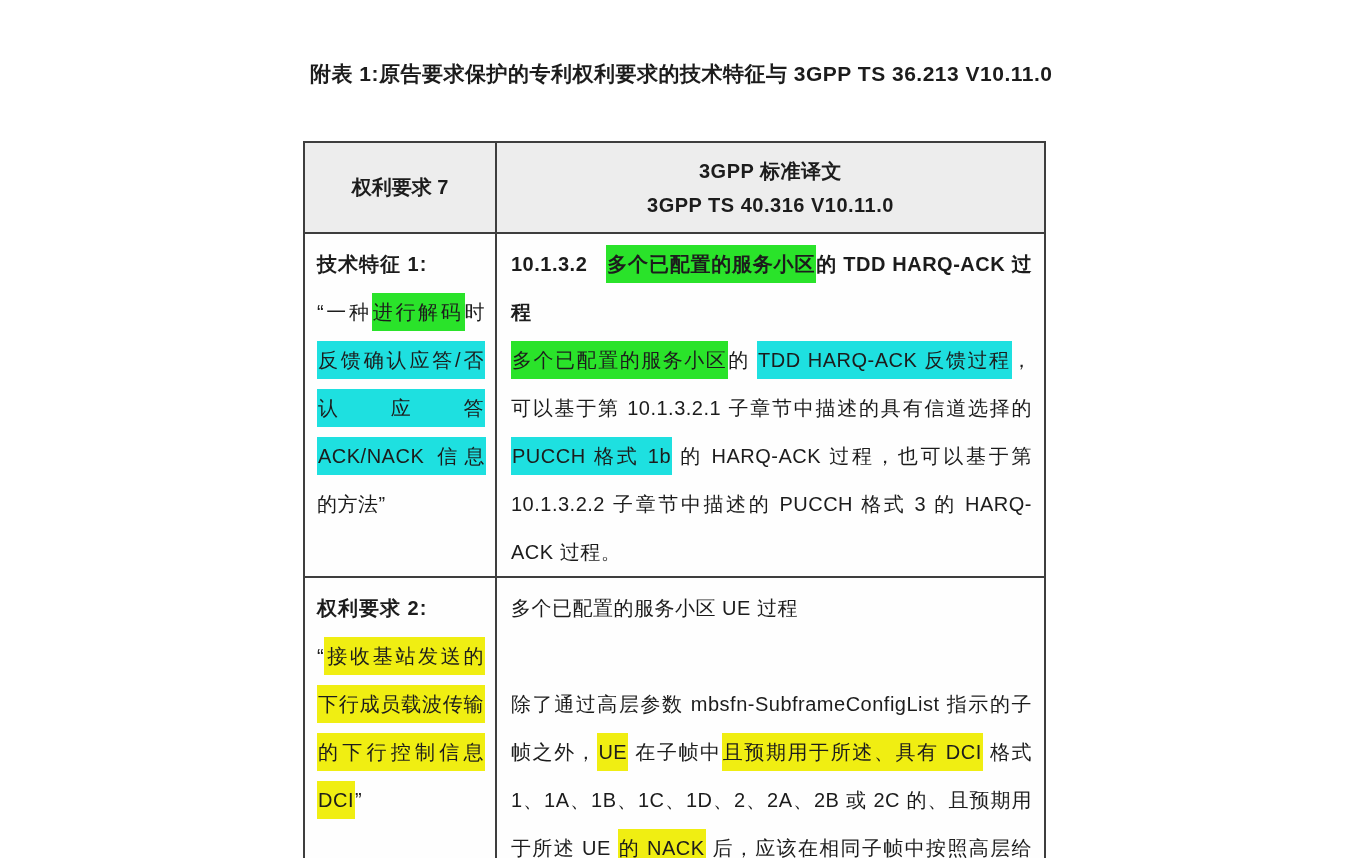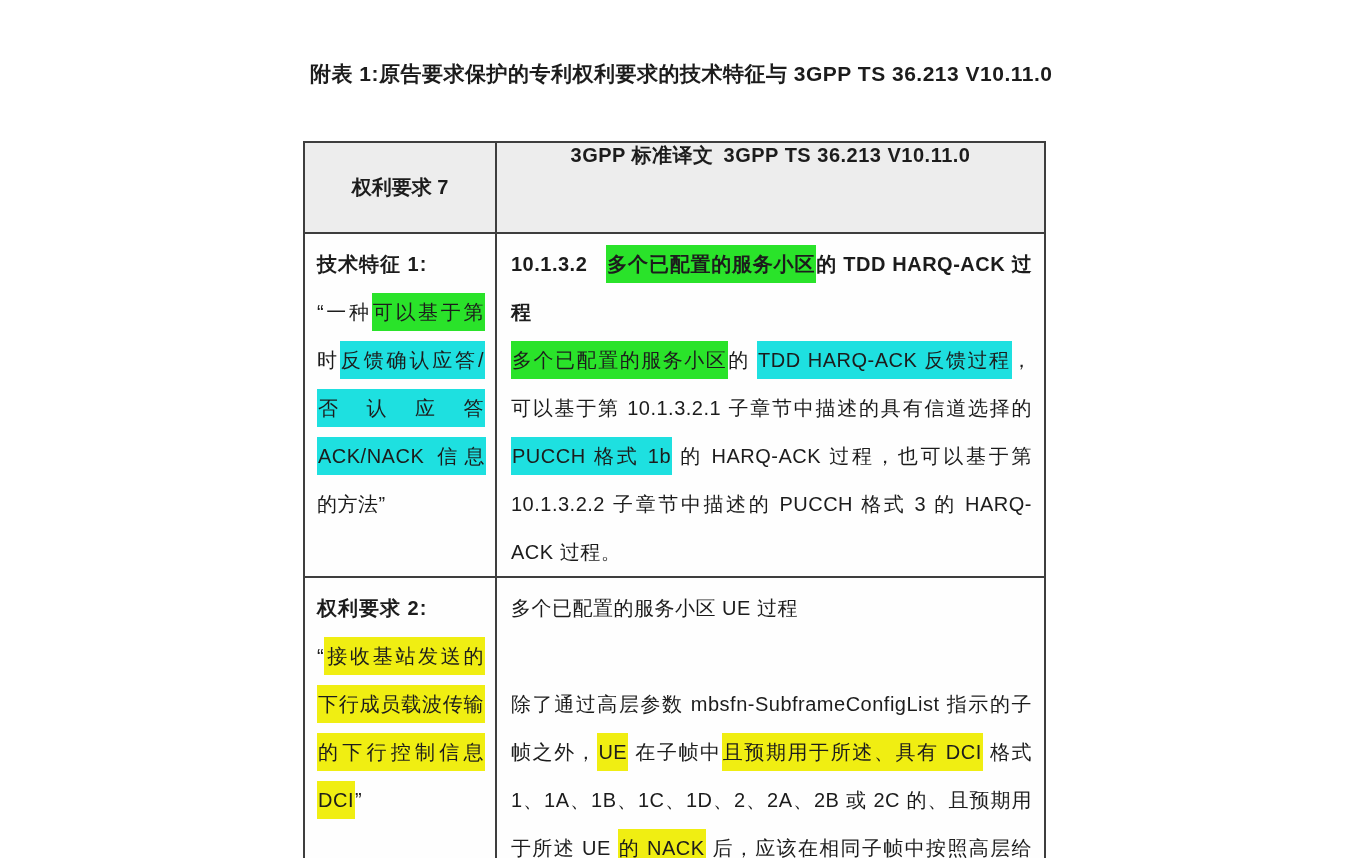--- a/index.html
+++ b/index.html
@@ -28,21 +28,21 @@
   th, td {
     border:2px solid var(--border,#3e3e3e);
     vertical-align:top;
     font-size:20px;
   }
   tr.header-row th {
     background:var(--header_bg,#ededed);
     height:91px; font-weight:bold;
     vertical-align:middle; text-align:center;
   }
-  .hdr-right { display:flex; justify-content:center; gap:10px; height:100%; }
+  .hdr-right { display:flex; flex-direction:column; justify-content:center; gap:10px; height:100%; }
   .hdr-line { line-height:24px; letter-spacing:0.5px; }
   tr.body-row-1 td { height:244px; }
   tr.body-row-2 td { height:377px; border-bottom:5px double var(--border,#3e3e3e); }
   td.claim-cell  { padding:6px 10px 20px 12px; }
   td.std-cell    { padding:6px 12px 0 14px; }
   .cell-heading  { font-weight:bold; line-height:48px; letter-spacing:1px; }
   .rich {
     line-height:48px; text-align:justify; letter-spacing:0.5px;
     word-break:break-word;
   }
@@ -73,29 +73,29 @@
       </colgroup>
 
     <tbody>
         <tr class="header-row">
       <th>
         <span>权利要求 7</span>
       </th>
       <th>
         <div class="hdr-right">
           <div class="hdr-line">3GPP 标准译文</div>
-          <div class="hdr-line">3GPP TS 36.213 V10.11.0</div>
+          <div class="hdr-line">3GPP TS 40.316 V10.11.0</div>
         </div>
       </th>
     </tr>
 
     <tr class="body-row-1">
       <td class="claim-cell">
         <div class="cell-heading">技术特征 1:</div>
-        <div class="rich"><span>“一种</span><span class="hl hl-green">可以基于第</span><span>时</span><span class="hl hl-cyan">反馈确认应答/否认应答 ACK/NACK 信息</span><span>的方法”</span></div>
+        <div class="rich"><span>“一种</span><span class="hl hl-green">进行解码</span><span>时</span><span class="hl hl-cyan">反馈确认应答/否认应答 ACK/NACK 信息</span><span>的方法”</span></div>
       </td>
       <td class="std-cell">
         <div class="rich"><span class="b">10.1.3.2&nbsp;&nbsp;&nbsp;</span><span class="hl hl-green b">多个已配置的服务小区</span><span class="b">的 TDD HARQ-ACK 过程</span></div>
         <div class="rich"><span class="hl hl-green">多个已配置的服务小区</span><span>的 </span><span class="hl hl-cyan">TDD HARQ-ACK 反馈过程</span><span>，可以基于第 10.1.3.2.1 子章节中描述的具有信道选择的</span><span class="hl hl-cyan">PUCCH 格式 1b</span><span> 的 HARQ-ACK 过程，也可以基于第 10.1.3.2.2 子章节中描述的 PUCCH 格式 3 的 HARQ-ACK 过程。</span></div>
       </td>
     </tr>
 
     <tr class="body-row-2">
       <td class="claim-cell">
         <div class="cell-heading">权利要求 2:</div>

